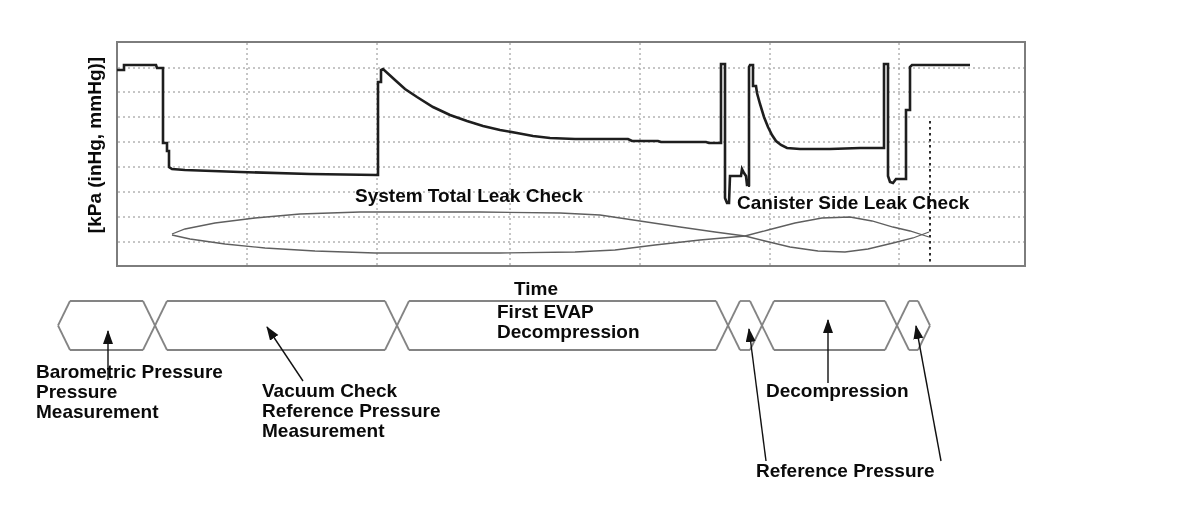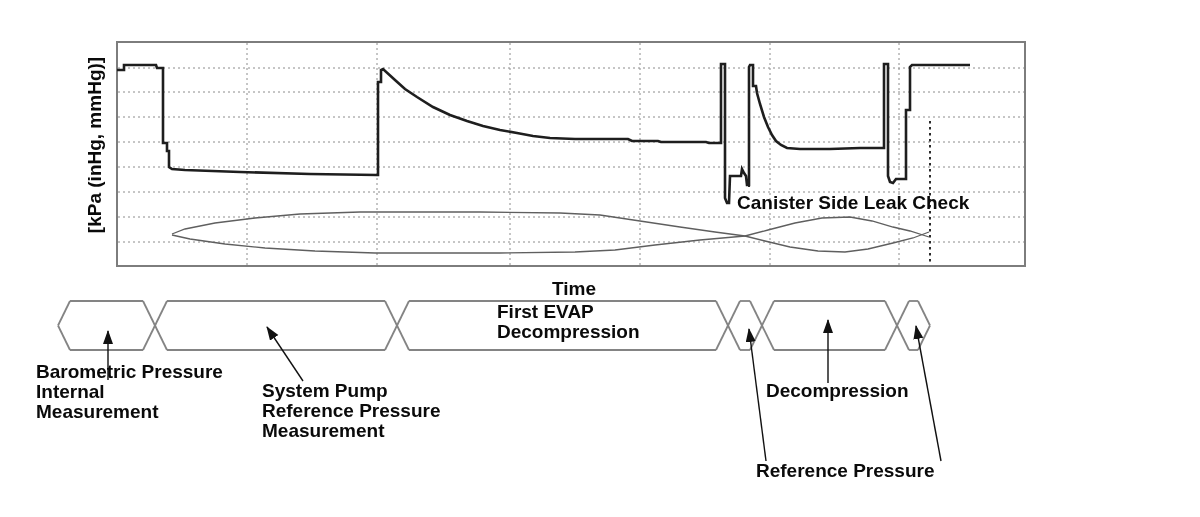--- a/index.html
+++ b/index.html
@@ -5,21 +5,21 @@
   html,body{margin:0;padding:0;background:#fff;}
   .stage{position:relative;width:1200px;height:517px;background:#fff;overflow:hidden;
          font-family:"Liberation Sans",sans-serif;}
   svg{position:absolute;left:0;top:0;}
   .lbl{position:absolute;font:bold 19px/20px "Liberation Sans",sans-serif;
        color:var(--c-text,#0a0a0a);white-space:nowrap;}
   .lbl div{white-space:nowrap;}
   .ylab{left:95px;top:145px;transform:translate(-50%,-50%) rotate(-90deg);}
   .sys-total{left:355px;top:186px;}
   .canister{left:737px;top:193px;}
-  .time{left:514px;top:279px;margin-left:38px;}
+  .time{left:514px;top:279px;}
   .first-evap{left:497px;top:302px;}
   .barometric{left:36px;top:362px;}
   .vacuum{left:262px;top:381px;}
   .second-evap{left:766px;top:381px;}
   .ref-remeasure{left:756px;top:461px;}
   .trace{fill:none;stroke:var(--c-trace,#1e1e1e);stroke-width:2.6;stroke-linejoin:miter;}
   .env{fill:none;stroke:var(--c-envelope,#5f5f5f);stroke-width:1.3;}
   .gridline{stroke:var(--c-grid,#8c8c8c);stroke-width:1;stroke-dasharray:2,3;}
   .boundary{stroke:var(--c-boundary,#2b2b2b);stroke-width:2;stroke-dasharray:2.5,3.5;}
   .bandline{stroke:var(--c-band,#848484);stroke-width:1.8;fill:none;}
@@ -99,38 +99,39 @@
         <line x1="108" y1="380" x2="108" y2="331" class="arrowline" marker-end="url(#ah)"></line>
         <line x1="303" y1="381" x2="267" y2="327" class="arrowline" marker-end="url(#ah)"></line>
         <line x1="766" y1="461" x2="749" y2="329" class="arrowline" marker-end="url(#ah)"></line>
         <line x1="828" y1="383" x2="828" y2="320" class="arrowline" marker-end="url(#ah)"></line>
         <line x1="941" y1="461" x2="916" y2="326" class="arrowline" marker-end="url(#ah)"></line>
       </g>
   </svg>
 
   <div class="lbl ylab">[kPa (inHg, mmHg)]</div>
 
+  <div class="lbl sys-total">System Total Leak Check</div>
 
   <div class="lbl canister">Canister Side Leak Check</div>
 
   <div class="lbl time">Time</div>
 
   <div class="lbl first-evap">
     <div>First EVAP</div>
     <div>Decompression</div>
   </div>
 
   <div class="lbl barometric">
     <div>Barometric Pressure</div>
-    <div>Internal</div>
+    <div>Pressure</div>
     <div>Measurement</div>
   </div>
 
   <div class="lbl vacuum">
-    <div>System Pump</div>
+    <div>Vacuum Check</div>
     <div>Reference Pressure</div>
     <div>Measurement</div>
   </div>
 
   <div class="lbl second-evap">
     <div>Decompression</div>
   </div>
 
   <div class="lbl ref-remeasure">
     <div>Reference Pressure</div>

